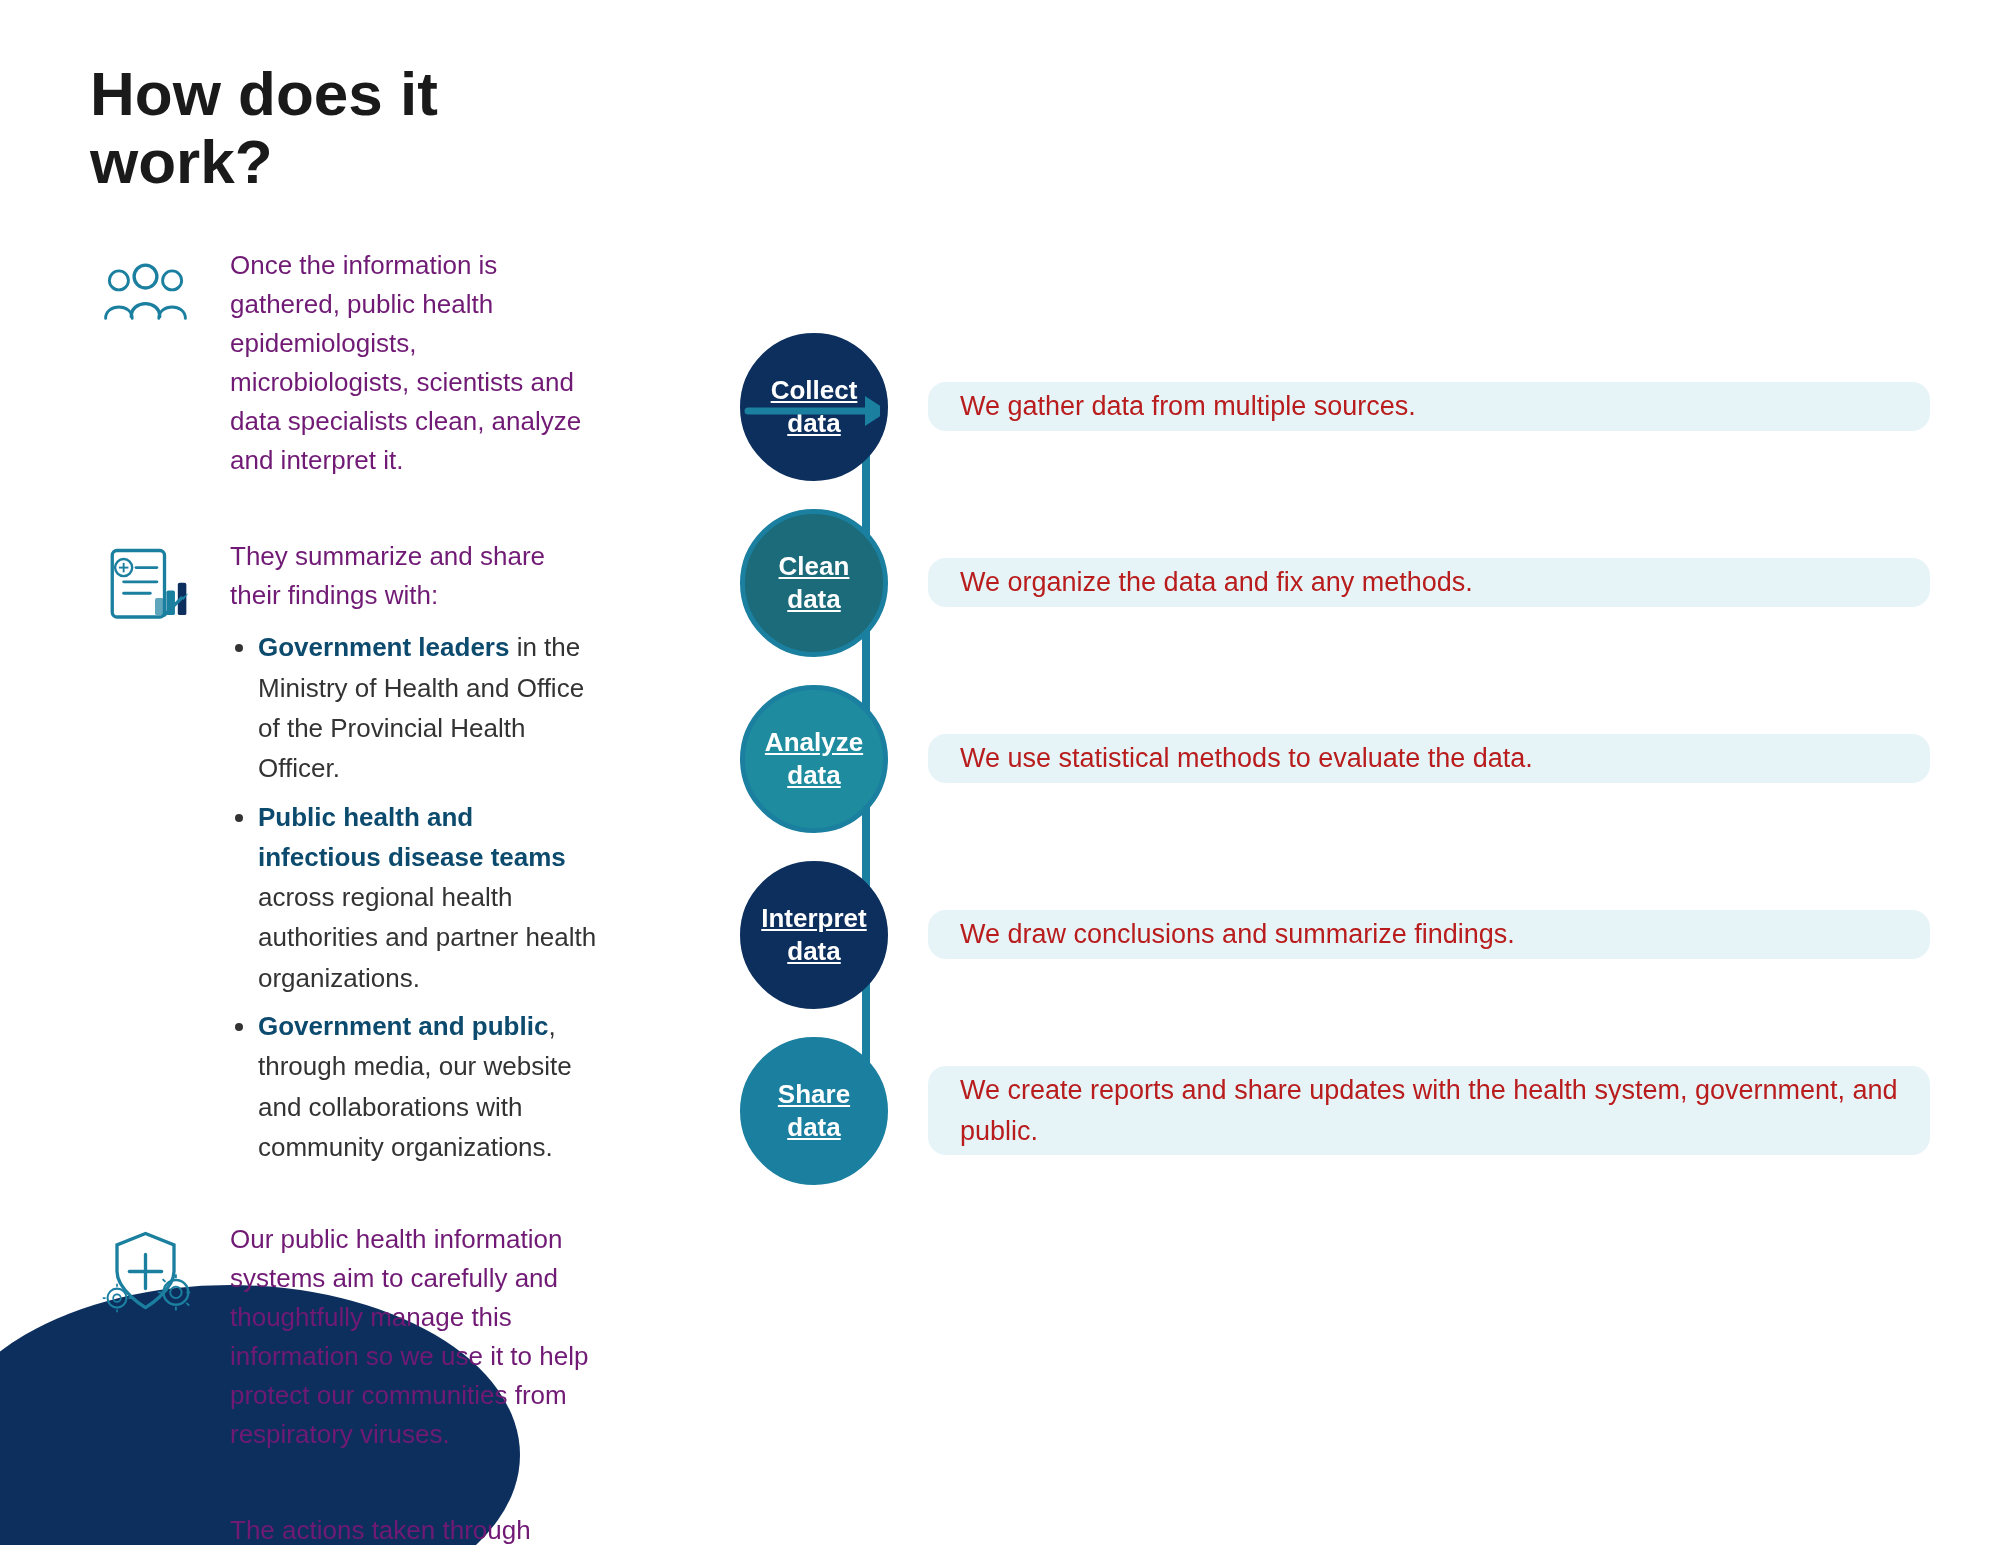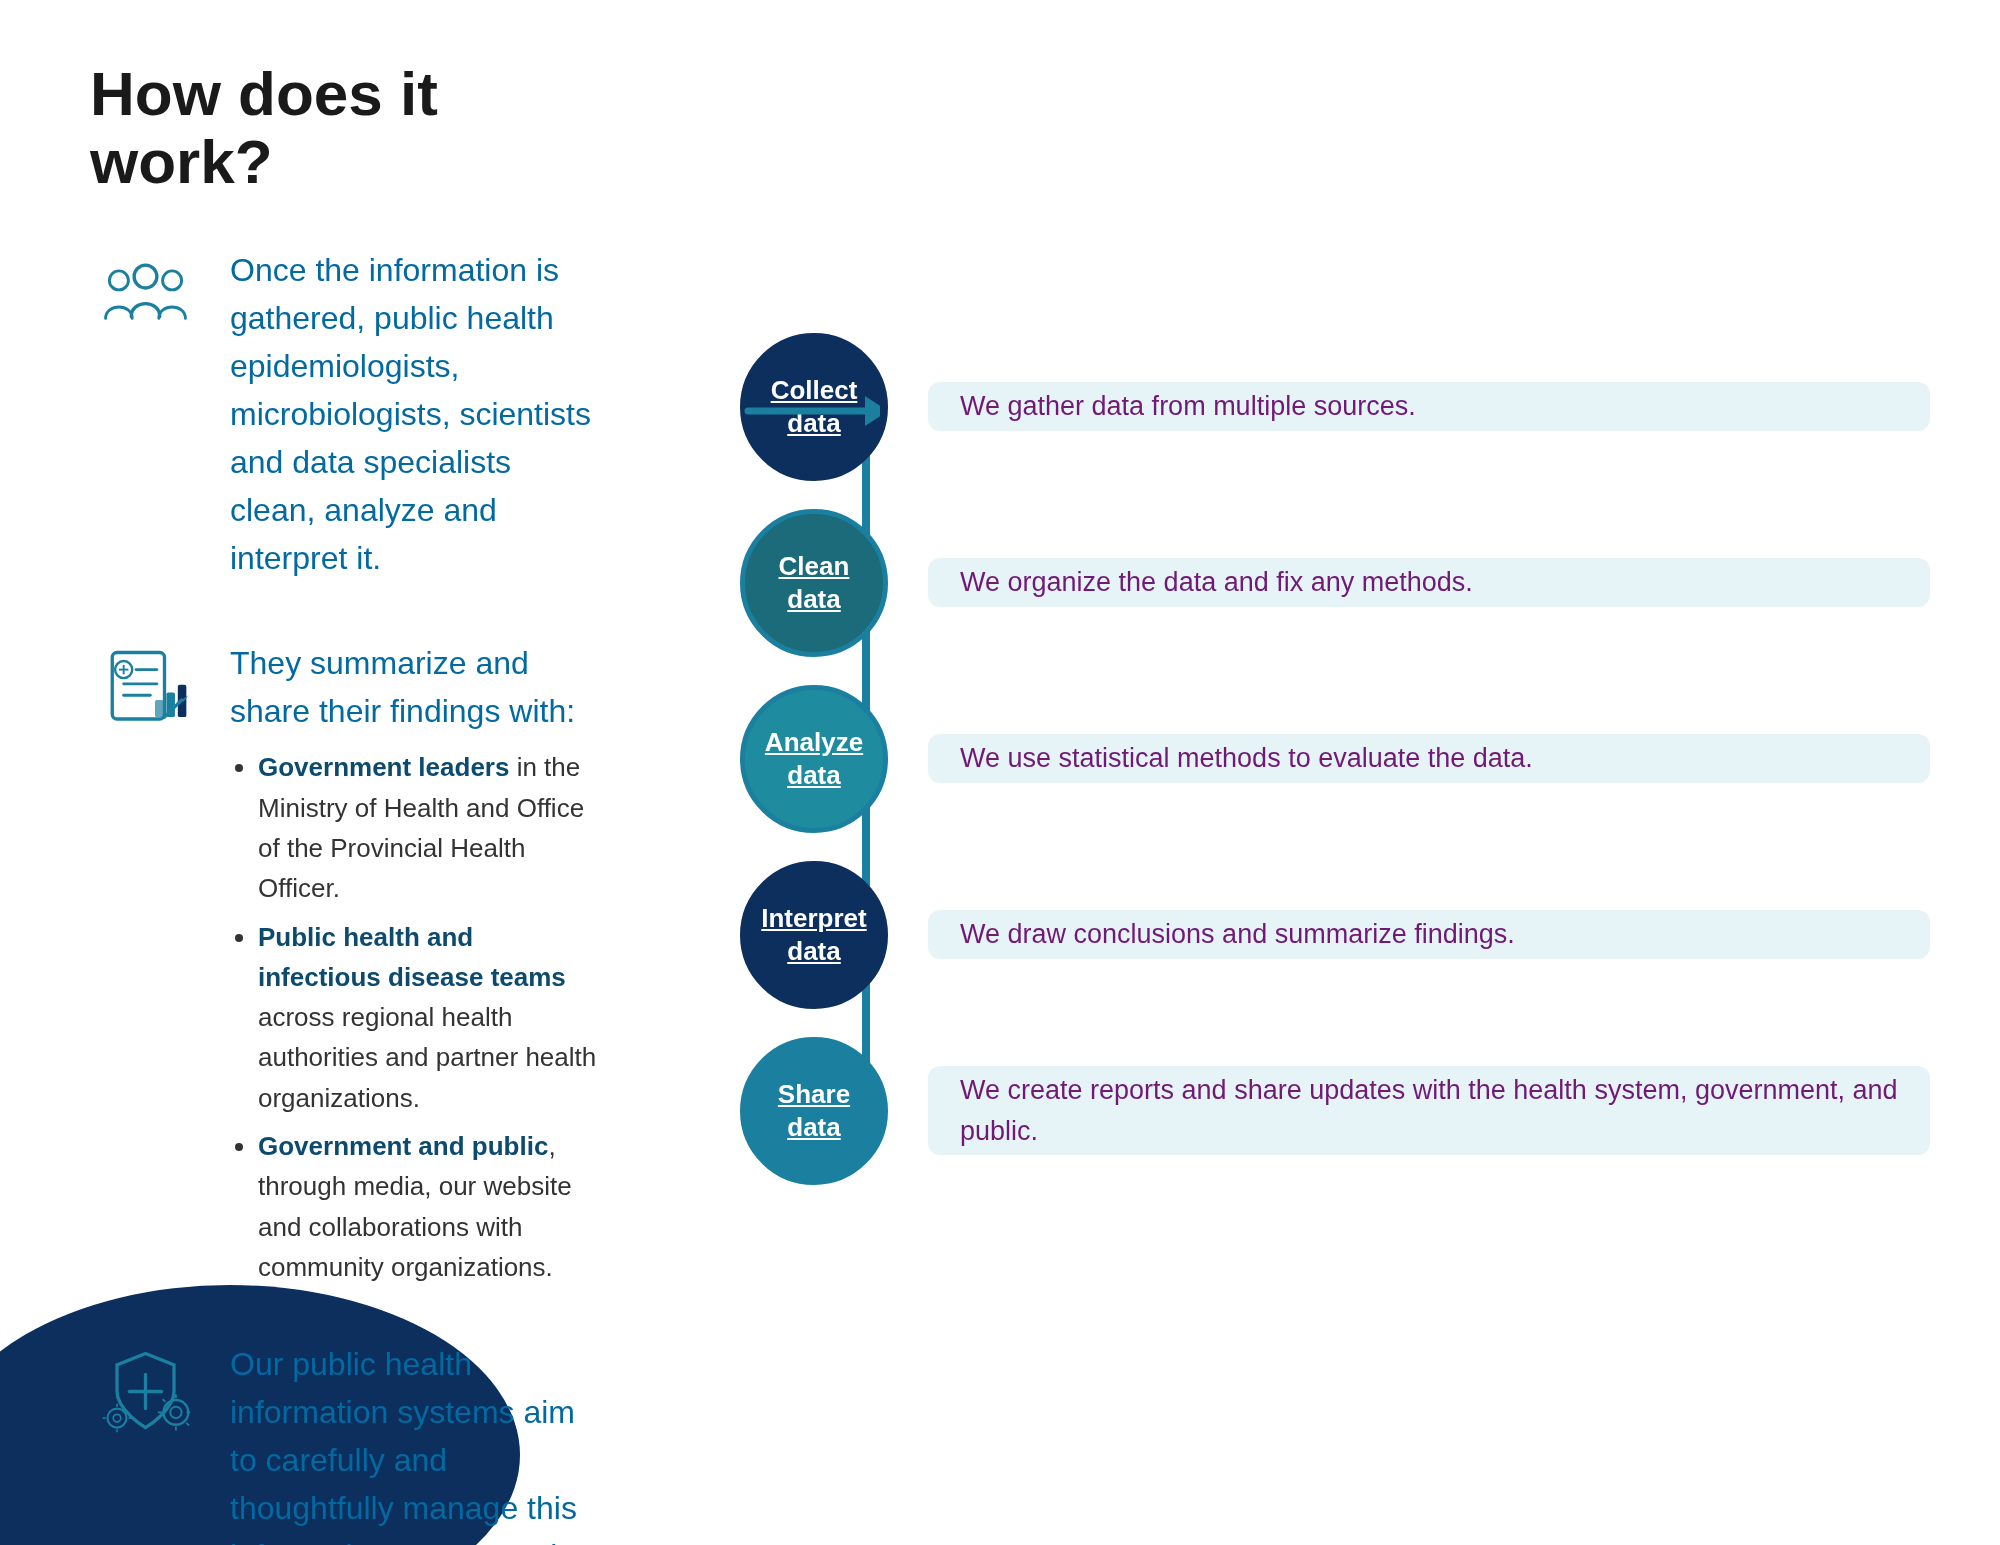--- a/index.html
+++ b/index.html
@@ -70,22 +70,22 @@
     .icon-svg {
       width: 95px;
       height: 95px;
     }
 
     .text-area {
       flex: 1;
     }
 
     .text-area p {
-      font-size: 32px;
-      color: #0369a1;
+      font-size: 26px;
+      color: #701a75;
       line-height: 1.5;
       margin-bottom: 12px;
     }
 
     .text-area ul {
       list-style: disc;
       padding-left: 28px;
       font-size: 26px;
       color: #333;
       line-height: 1.55;
@@ -157,25 +157,25 @@
 
     .circle-dark { background: #0d2f5e; border-color: #0d2f5e; }
     .circle-mid { background: #1b6b7a; border-color: #1b7fa0; }
     .circle-teal { background: #1e8c9e; border-color: #1b7fa0; }
     .circle-dark2 { background: #0d2f5e; border-color: #0d2f5e; }
     .circle-mid2 { background: #1b7fa0; border-color: #1b7fa0; }
     .circle-mid3 { background: #1b7fa0; border-color: #1b7fa0; }
 
     .flow-desc-box {
       background: #e6f4f8;
-      border-radius: 12px;
+      border-radius: 18px;
       padding: 4px 32px;
       flex: 1;
       font-size: 27px;
-      color: #701a75;
+      color: #b91c1c;
       line-height: 1.5;
     }
   </style>
 </head>
 <body>
 
 <div class="page">
   <div class="bottom-ellipse"></div>
 
   <div class="left-panel">

